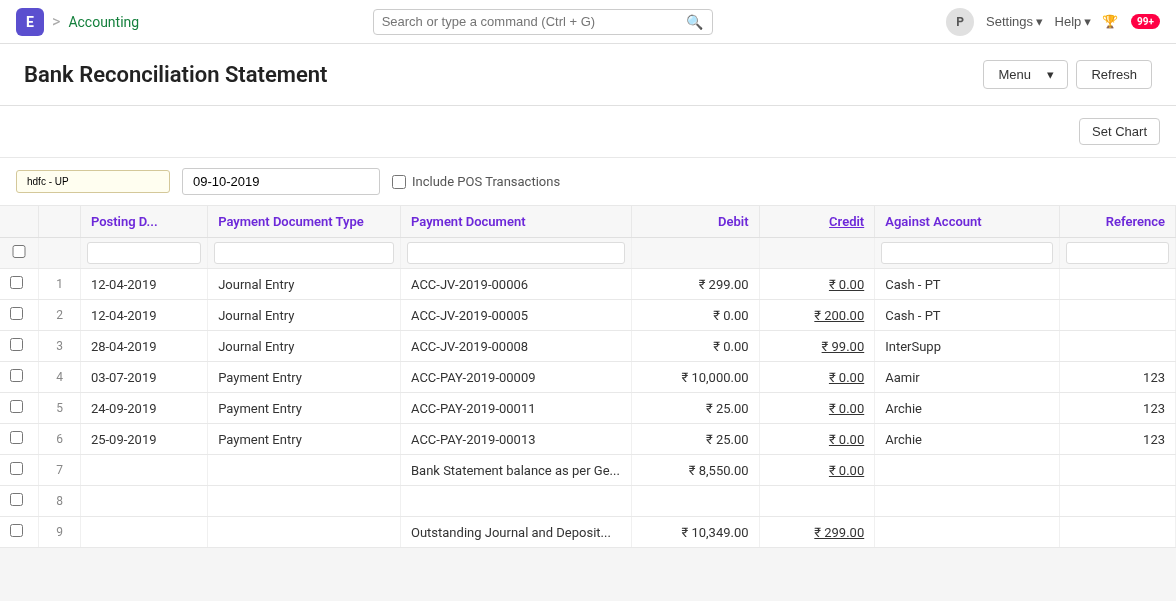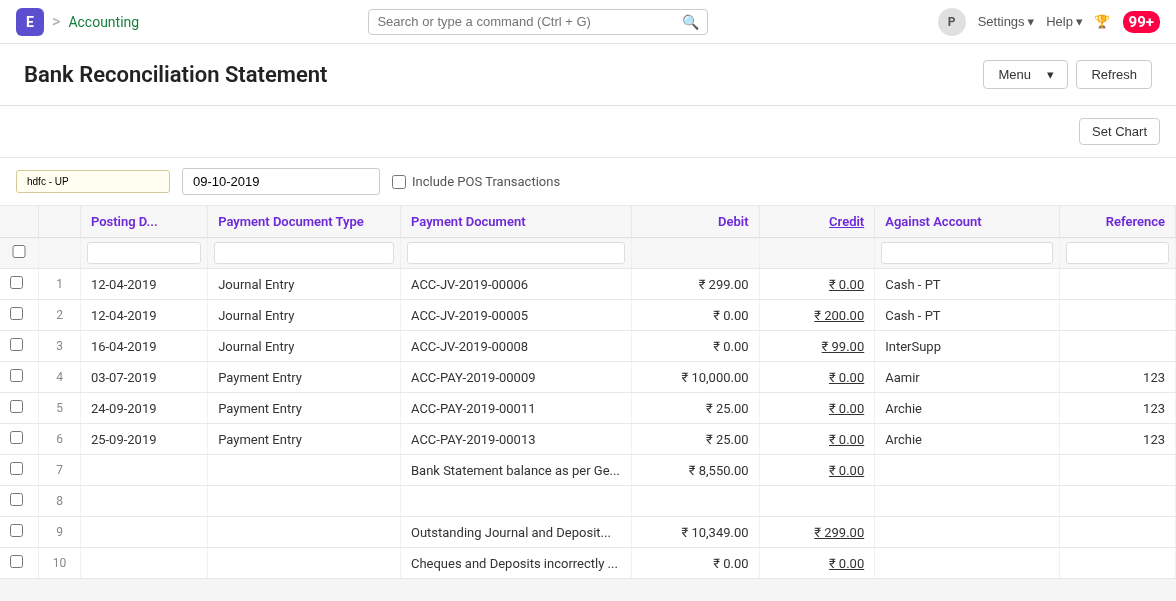--- a/index.html
+++ b/index.html
@@ -35,21 +35,21 @@
       width: 28px; height: 28px; background: #e0e0e0; border-radius: 50%;
       display: flex; align-items: center; justify-content: center;
       font-weight: bold; font-size: 12px; color: #555;
     }
     .nav-btn {
       background: none; border: none; cursor: pointer; font-size: 13px; color: #555;
       display: flex; align-items: center; gap: 3px;
     }
     .notif-badge {
       background: #f04; color: #fff; border-radius: 10px;
-      padding: 2px 6px; font-size: 15px; font-weight: bold;
+      padding: 2px 6px; font-size: 10px; font-weight: bold;
     }
 
     
     .page-header {
       background: #fff; padding: 16px 24px; display: flex; align-items: center; justify-content: space-between;
       border-bottom: 1px solid #e0e0e0;
     }
     .page-title { font-size: 22px; font-weight: 600; color: #222; }
     .header-actions { display: flex; gap: 8px; }
     .btn {
@@ -233,21 +233,21 @@
     <td class="col-debit right num">₹ 0.00</td>
     <td class="col-credit right num">₹ 200.00</td>
     <td class="col-against">Cash - PT</td>
     <td class="col-ref right"></td>
   </tr>
         <tr>
     <td class="col-check">
       <input type="checkbox" style="">
     </td>
     <td class="col-num row-num">3</td>
-    <td class="col-date">16-04-2019</td>
+    <td class="col-date">28-04-2019</td>
     <td class="col-type">Journal Entry</td>
     <td class="col-doc">ACC-JV-2019-00008</td>
     <td class="col-debit right num">₹ 0.00</td>
     <td class="col-credit right num">₹ 99.00</td>
     <td class="col-against">InterSupp</td>
     <td class="col-ref right"></td>
   </tr>
         <tr>
     <td class="col-check">
       <input type="checkbox" style="">
@@ -319,28 +319,15 @@
     </td>
     <td class="col-num row-num">9</td>
     <td class="col-date"></td>
     <td class="col-type"></td>
     <td class="col-doc">Outstanding Journal and Deposit...</td>
     <td class="col-debit right num">₹ 10,349.00</td>
     <td class="col-credit right num">₹ 299.00</td>
     <td class="col-against"></td>
     <td class="col-ref right"></td>
   </tr>
-        <tr>
-    <td class="col-check">
-      <input type="checkbox" style="">
-    </td>
-    <td class="col-num row-num">10</td>
-    <td class="col-date"></td>
-    <td class="col-type"></td>
-    <td class="col-doc">Cheques and Deposits incorrectly ...</td>
-    <td class="col-debit right num">₹ 0.00</td>
-    <td class="col-credit right num">₹ 0.00</td>
-    <td class="col-against"></td>
-    <td class="col-ref right"></td>
-  </tr>
       </tbody>
   </table>
 </div>
 
 </body></html>

